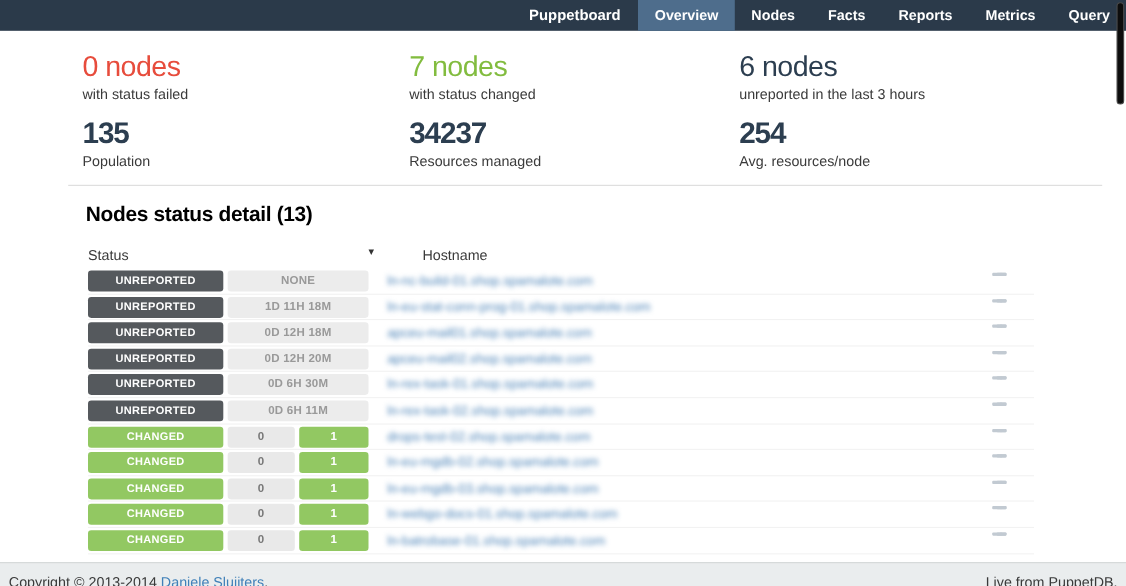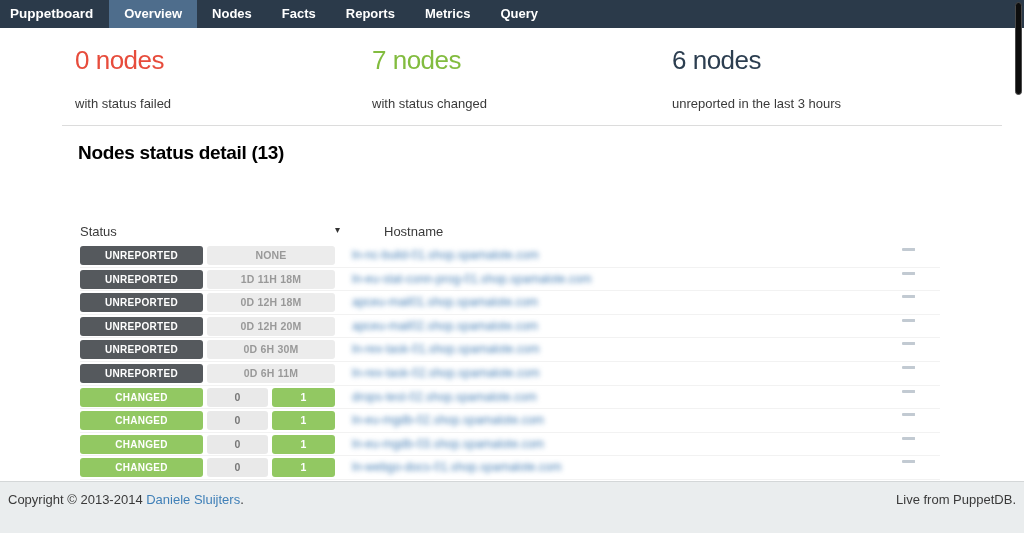--- a/index.html
+++ b/index.html
@@ -5,21 +5,21 @@
   * { margin:0; padding:0; box-sizing:border-box; }
   html,body { width:1024px; height:533px; overflow:hidden; }
   body {
     font-family:"Liberation Sans","DejaVu Sans",sans-serif;
     background:#ffffff; color:#333; position:relative;
   }
 
   
   .navbar {
     position:absolute; top:0; left:0; width:1024px; height:28px;
-    background:#2b3a4a; display:flex; align-items:stretch;
+    background:#2b3a4a; display:flex; align-items:stretch;justify-content:flex-end;
   }
   .brand {
     color:#fff; font-weight:bold; font-size:13.5px; line-height:28px;
     padding:0 10px; margin-right:6px; cursor:pointer; white-space:nowrap;
   }
   .nav-item {
     color:#fff; font-size:13px; font-weight:600; line-height:28px;
     padding:0 15px; cursor:pointer; white-space:nowrap;
   }
   .nav-item.active { background:#4e6d8c; }
@@ -32,21 +32,21 @@
 
   
   .stats-row { display:flex; padding-left:75px; }
   .stats-row.first { margin-top:17px; }
   .stats-row.second { margin-top:13px; }
   .stat { }
   .stat.c1 { width:297px; }
   .stat.c2 { width:300px; }
   .stat .value { font-size:26px; letter-spacing:-0.5px; line-height:30px; }
   .stat .value.big-number { font-weight:bold; font-size:27px; letter-spacing:-1px; color:#2c3e50; }
-  .stat .caption { font-size:13px; color:#3a3a3a; margin-top:21px; }
+  .stat .caption { font-size:13px; color:#3a3a3a; margin-top:3px; }
   .val-red { color:#e74c3c; }
   .val-green { color:#82bc3f; }
   .val-dark { color:#2c3e50; }
 
   .divider { margin:14px 0 0 62px; width:940px; border-top:1px solid #dcdcdc; }
 
   
   .section-title {
     margin:16px 0 0 78px; font-size:19px; font-weight:bold;
     color:#000000; letter-spacing:-0.3px;
@@ -80,21 +80,21 @@
     cursor:pointer; filter:blur(0.6px);
   }
   .report-icon-box .bar { position:relative; width:20px; height:5px; margin-bottom:1.5px; background:#42566b; border-radius:1px; }
   .report-icon-box .bar .seg { position:absolute; top:1px; height:3px; background:#c2cad2; border-radius:1px; }
   .report-icon-box .bar:nth-child(1) .seg { left:12px; width:6px; }
   .report-icon-box .bar:nth-child(2) .seg { left:5px;  width:9px; }
   .report-icon-box .bar:nth-child(3) .seg { left:9px;  width:9px; }
 
   
   .footer {
-    position:absolute; bottom:0; left:0; width:1024px; height:52px;
+    position:absolute; bottom:0; left:0; width:1024px; height:22px;
     background:#eaedee; border-top:1px solid #d4d7d8; z-index:40;
     font-size:13px; color:#3a3a3a; line-height:35px; padding:0 8px;
   }
   .footer .left { float:left; }
   .footer .right { float:right; }
   .footer a { color:#4080b8; text-decoration:none; cursor:pointer; }
 </style>
 </head>
 <body>
 
@@ -121,20 +121,34 @@
     <div class="stat c2">
       <div class="value val-green">7 nodes</div>
       <div class="caption">with status changed</div>
     </div>
     <div class="stat">
       <div class="value val-dark">6 nodes</div>
       <div class="caption">unreported in the last 3 hours</div>
     </div>
   </div>
 
+  <div class="stats-row second">
+    <div class="stat c1">
+      <div class="value big-number">135</div>
+      <div class="caption">Population</div>
+    </div>
+    <div class="stat c2">
+      <div class="value big-number">34237</div>
+      <div class="caption">Resources managed</div>
+    </div>
+    <div class="stat">
+      <div class="value big-number">254</div>
+      <div class="caption">Avg. resources/node</div>
+    </div>
+  </div>
 
   <div class="divider"></div>
 
   <div class="section-title">Nodes status detail (13)</div>
 </div>
 
 <div class="table-wrap">
   <div class="thead">
     <span class="th-status">Status</span>
     <span class="sort-caret">▾</span>

